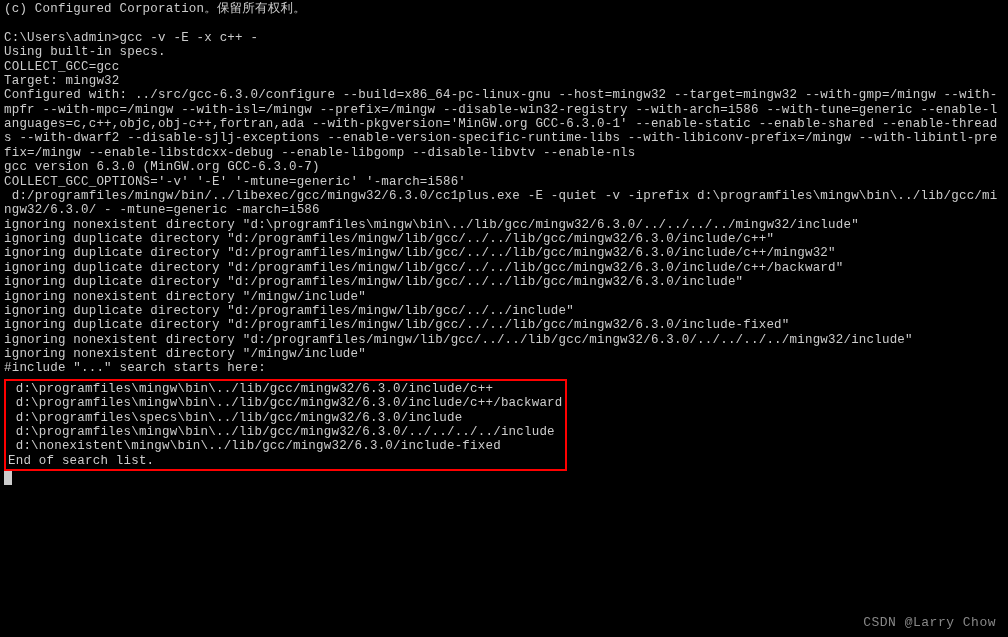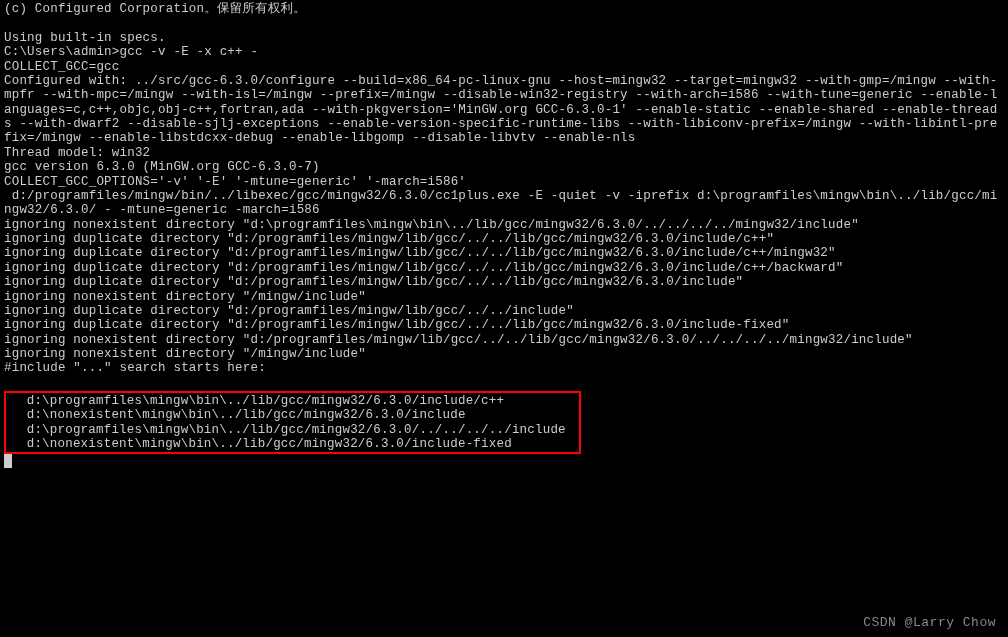--- a/index.html
+++ b/index.html
@@ -23,22 +23,22 @@
       white-space: pre;
       letter-spacing: 0.2px;
     }
     .wrap-line {
       white-space: pre-wrap;
       word-break: break-all;
       letter-spacing: 0.2px;
     }
     .highlight-box {
       border: 2px solid #ff0000;
-      padding: 1px 13px;
-      margin-top: 15px;
+      padding: 1px 2px;
+      margin-top: 3px;
       display: inline-block;
     }
     .cursor {
       display: inline-block;
       width: 8px;
       height: 14px;
       background: #ccc;
       vertical-align: text-bottom;
     }
     .watermark {
@@ -49,41 +49,43 @@
       font-size: 13px;
       letter-spacing: 0.5px;
     }
   </style>
 </head>
 <body>
 
 <div>
   <div class="terminal-line">(c) Configured Corporation。保留所有权利。</div>
   <div class="terminal-line">&nbsp;</div>
+  <div class="terminal-line">C:\Users\admin&gt;gcc -v -E -x c++ -</div>
   <div class="terminal-line">Using built-in specs.</div>
-  <div class="terminal-line">C:\Users\admin&gt;gcc -v -E -x c++ -</div>
   <div class="terminal-line">COLLECT_GCC=gcc</div>
+  <div class="terminal-line">Target: mingw32</div>
   <div class="wrap-line">Configured with: ../src/gcc-6.3.0/configure --build=x86_64-pc-linux-gnu --host=mingw32 --target=mingw32 --with-gmp=/mingw --with-mpfr --with-mpc=/mingw --with-isl=/mingw --prefix=/mingw --disable-win32-registry --with-arch=i586 --with-tune=generic --enable-languages=c,c++,objc,obj-c++,fortran,ada --with-pkgversion='MinGW.org GCC-6.3.0-1' --enable-static --enable-shared --enable-threads --with-dwarf2 --disable-sjlj-exceptions --enable-version-specific-runtime-libs --with-libiconv-prefix=/mingw --with-libintl-prefix=/mingw --enable-libstdcxx-debug --enable-libgomp --disable-libvtv --enable-nls</div>
-  <div class="terminal-line">Thread model: win32</div>
   <div class="terminal-line">gcc version 6.3.0 (MinGW.org GCC-6.3.0-7)</div>
   <div class="terminal-line">COLLECT_GCC_OPTIONS='-v' '-E' '-mtune=generic' '-march=i586'</div>
   <div class="wrap-line"> d:/programfiles/mingw/bin/../libexec/gcc/mingw32/6.3.0/cc1plus.exe -E -quiet -v -iprefix d:\programfiles\mingw\bin\../lib/gcc/mingw32/6.3.0/ - -mtune=generic -march=i586</div>
   <div class="terminal-line">ignoring nonexistent directory "d:\programfiles\mingw\bin\../lib/gcc/mingw32/6.3.0/../../../../mingw32/include"</div>
   <div class="terminal-line">ignoring duplicate directory "d:/programfiles/mingw/lib/gcc/../../lib/gcc/mingw32/6.3.0/include/c++"</div>
   <div class="terminal-line">ignoring duplicate directory "d:/programfiles/mingw/lib/gcc/../../lib/gcc/mingw32/6.3.0/include/c++/mingw32"</div>
   <div class="terminal-line">ignoring duplicate directory "d:/programfiles/mingw/lib/gcc/../../lib/gcc/mingw32/6.3.0/include/c++/backward"</div>
   <div class="terminal-line">ignoring duplicate directory "d:/programfiles/mingw/lib/gcc/../../lib/gcc/mingw32/6.3.0/include"</div>
   <div class="terminal-line">ignoring nonexistent directory "/mingw/include"</div>
   <div class="terminal-line">ignoring duplicate directory "d:/programfiles/mingw/lib/gcc/../../include"</div>
   <div class="terminal-line">ignoring duplicate directory "d:/programfiles/mingw/lib/gcc/../../lib/gcc/mingw32/6.3.0/include-fixed"</div>
   <div class="terminal-line">ignoring nonexistent directory "d:/programfiles/mingw/lib/gcc/../../lib/gcc/mingw32/6.3.0/../../../../mingw32/include"</div>
   <div class="terminal-line">ignoring nonexistent directory "/mingw/include"</div>
   <div class="terminal-line">#include "..." search starts here:</div>
   <div class="highlight-box">
     <div class="terminal-line"> d:\programfiles\mingw\bin\../lib/gcc/mingw32/6.3.0/include/c++</div>
-    <div class="terminal-line"> d:\nonexistent\mingw\bin\../lib/gcc/mingw32/6.3.0/include</div>
+    <div class="terminal-line"> d:\programfiles\mingw\bin\../lib/gcc/mingw32/6.3.0/include/c++/backward</div>
+    <div class="terminal-line"> d:\programfiles\specs\bin\../lib/gcc/mingw32/6.3.0/include</div>
     <div class="terminal-line"> d:\programfiles\mingw\bin\../lib/gcc/mingw32/6.3.0/../../../../include</div>
     <div class="terminal-line"> d:\nonexistent\mingw\bin\../lib/gcc/mingw32/6.3.0/include-fixed</div>
+    <div class="terminal-line">End of search list.</div>
   </div>
   <div><span class="cursor"></span></div>
 </div>
 
 <div class="watermark">CSDN @Larry Chow</div>
 
 </body></html>

